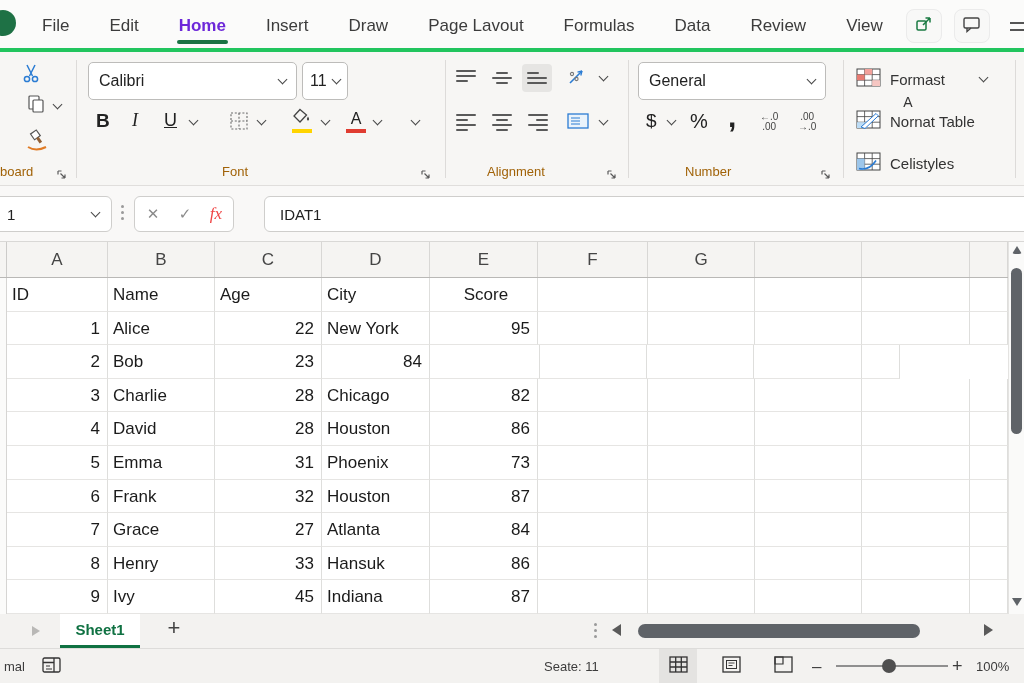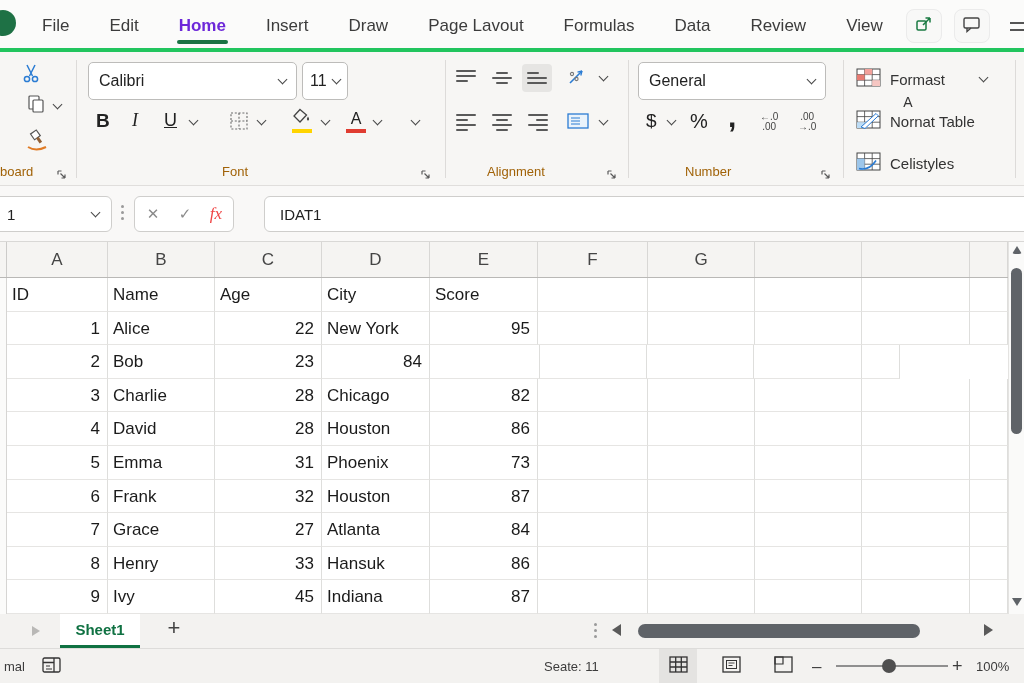--- a/index.html
+++ b/index.html
@@ -424,21 +424,21 @@
       <div class="col-letter" style="width: 108px;"></div>
       <div class="col-letter" style="width: 38px;"></div>
     </div>
   <div id="grid-body">
       <div class="grid-row">
         <div class="row-sliver"></div>
         <div class="cell txt" style="width: 101px;">ID</div>
         <div class="cell txt" style="width: 107px;">Name</div>
         <div class="cell txt" style="width: 107px;">Age</div>
         <div class="cell txt" style="width: 108px;">City</div>
-        <div class="cell txt" style="width: 108px;">Score</div>
+        <div class="cell txt" style="width: 108px; text-align: center;">Score</div>
         <div class="cell txt" style="width: 110px;"></div>
         <div class="cell txt" style="width: 107px;"></div>
         <div class="cell txt" style="width: 107px;"></div>
         <div class="cell txt" style="width: 108px;"></div>
         <div class="cell txt" style="width: 38px;"></div>
       </div>
       <div class="grid-row">
         <div class="row-sliver"></div>
         <div class="cell num" style="width: 101px;">1</div>
         <div class="cell txt" style="width: 107px;">Alice</div>

